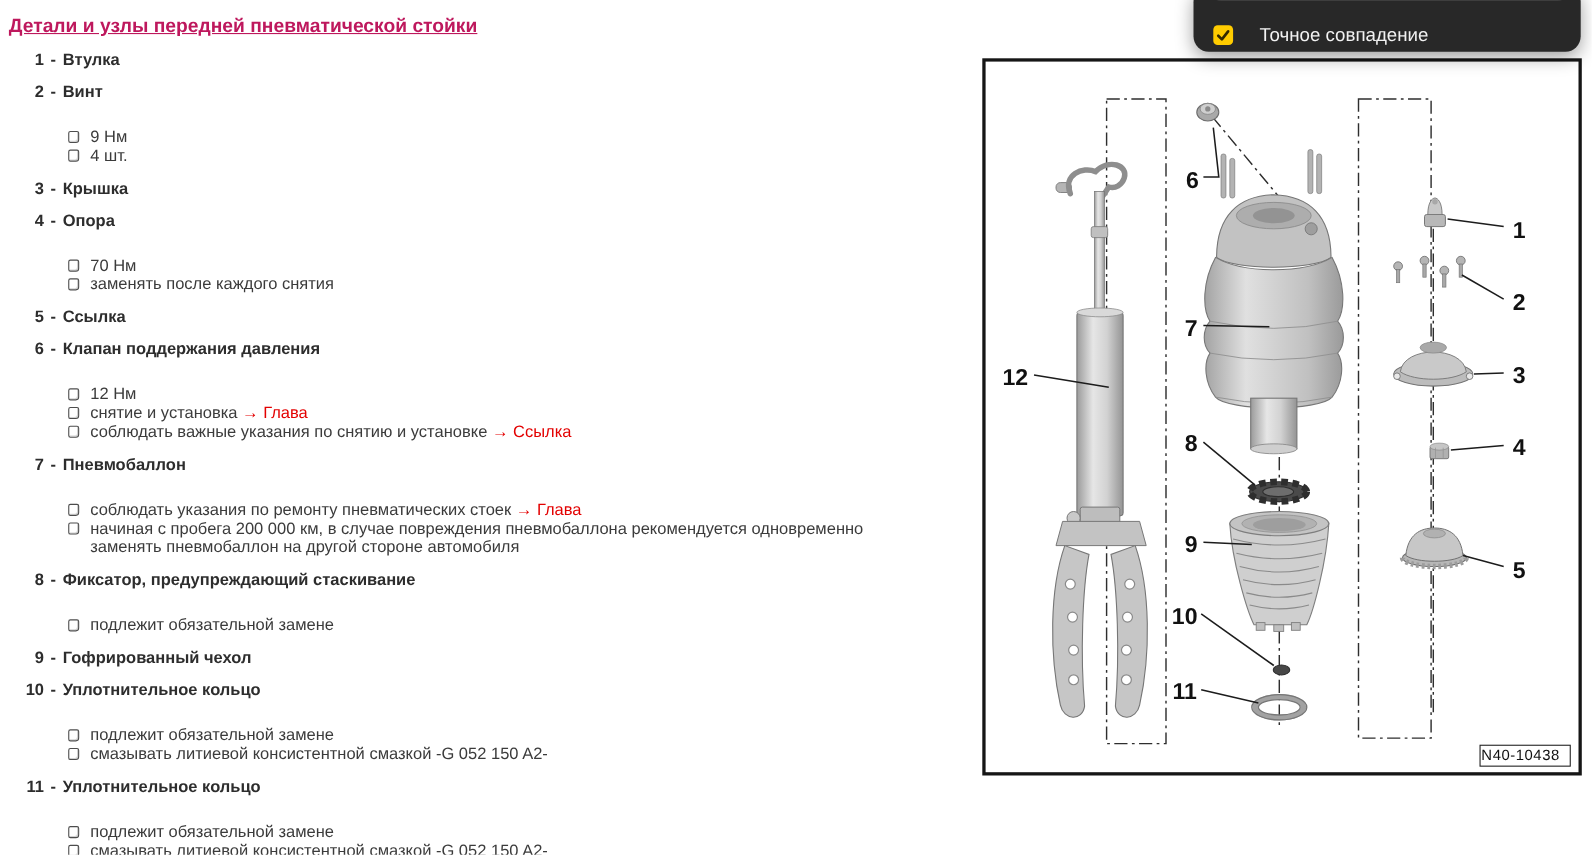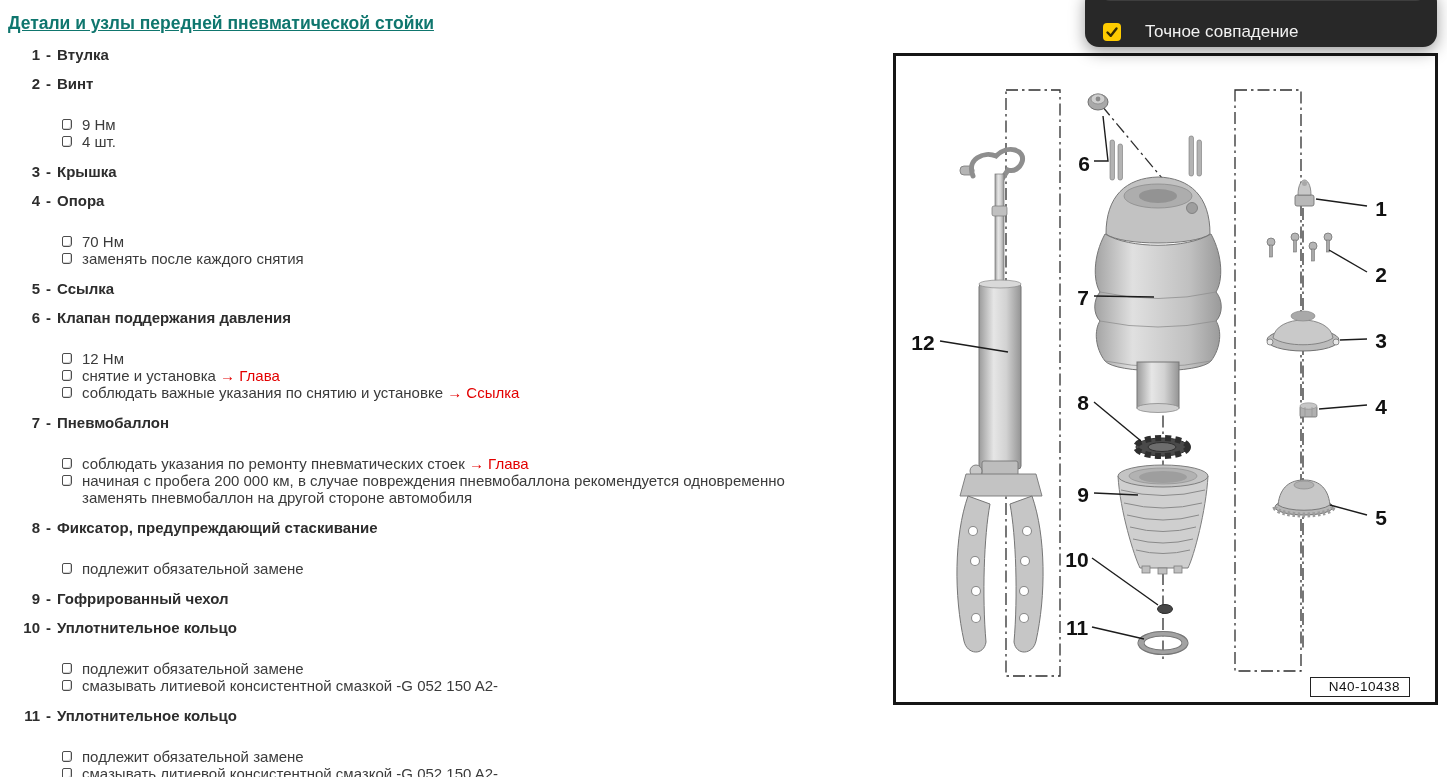--- a/index.html
+++ b/index.html
@@ -3,21 +3,21 @@
 <meta charset="utf-8">
 <style>
   html,body{margin:0;padding:0;}
   body{
     width:1447px;height:777px;background:#ffffff;position:relative;overflow:hidden;
     font-family:"Liberation Sans", sans-serif;
   }
   
   .content{position:absolute;left:8px;top:13px;width:868px;}
   .page-title{
-    display:inline-block;font-size:17.5px;font-weight:bold;color:#0f766e;
+    display:inline-block;font-size:17.5px;font-weight:bold;color:#be185d;
     text-decoration:underline;cursor:pointer;line-height:21px;
   }
   .parts-list{margin-top:2px;}
   .item-head{
     display:flex;align-items:flex-start;font-weight:bold;font-size:15px;
     color:#2d2d2d;line-height:17px;margin-top:12px;
   }
   .sub-row + .item-head{margin-top:13px;}
   .item-head .num{width:32px;text-align:right;}
   .item-head .sep{padding:0 6px;}
@@ -32,22 +32,22 @@
   }
   .sub-text{max-width:760px;}
   .red{color:#e30000;}
   
   .diagram{
     position:absolute;left:893px;top:53px;width:545px;height:652px;
     border:3px solid #161616;box-sizing:border-box;background:#fff;z-index:1;
   }
   .diagram svg{display:block;width:100%;height:100%;}
   .figure-label{
-    position:absolute;right:25px;bottom:5px;border:1.5px solid #222;background:#fff;
-    padding:1px 9px 2px 18px;font-size:13.5px;color:#111;letter-spacing:.5px;
+    position:absolute;right:7px;bottom:5px;border:1.5px solid #222;background:#fff;
+    padding:1px 9px 2px 1px;font-size:13.5px;color:#111;letter-spacing:.5px;
   }
   .callout-num{font:bold 21px "Liberation Sans",sans-serif;fill:#111;}
   
   .find-panel{
     position:absolute;left:1085px;top:-12px;width:352px;height:59px;background:#282828;
     border-radius:14px;box-shadow:0 5px 16px rgba(0,0,0,.38);z-index:5;
   }
   .find-input{
     position:absolute;left:16px;top:-30px;width:324px;height:43px;background:#3e3e3e;
     border-radius:9px;

